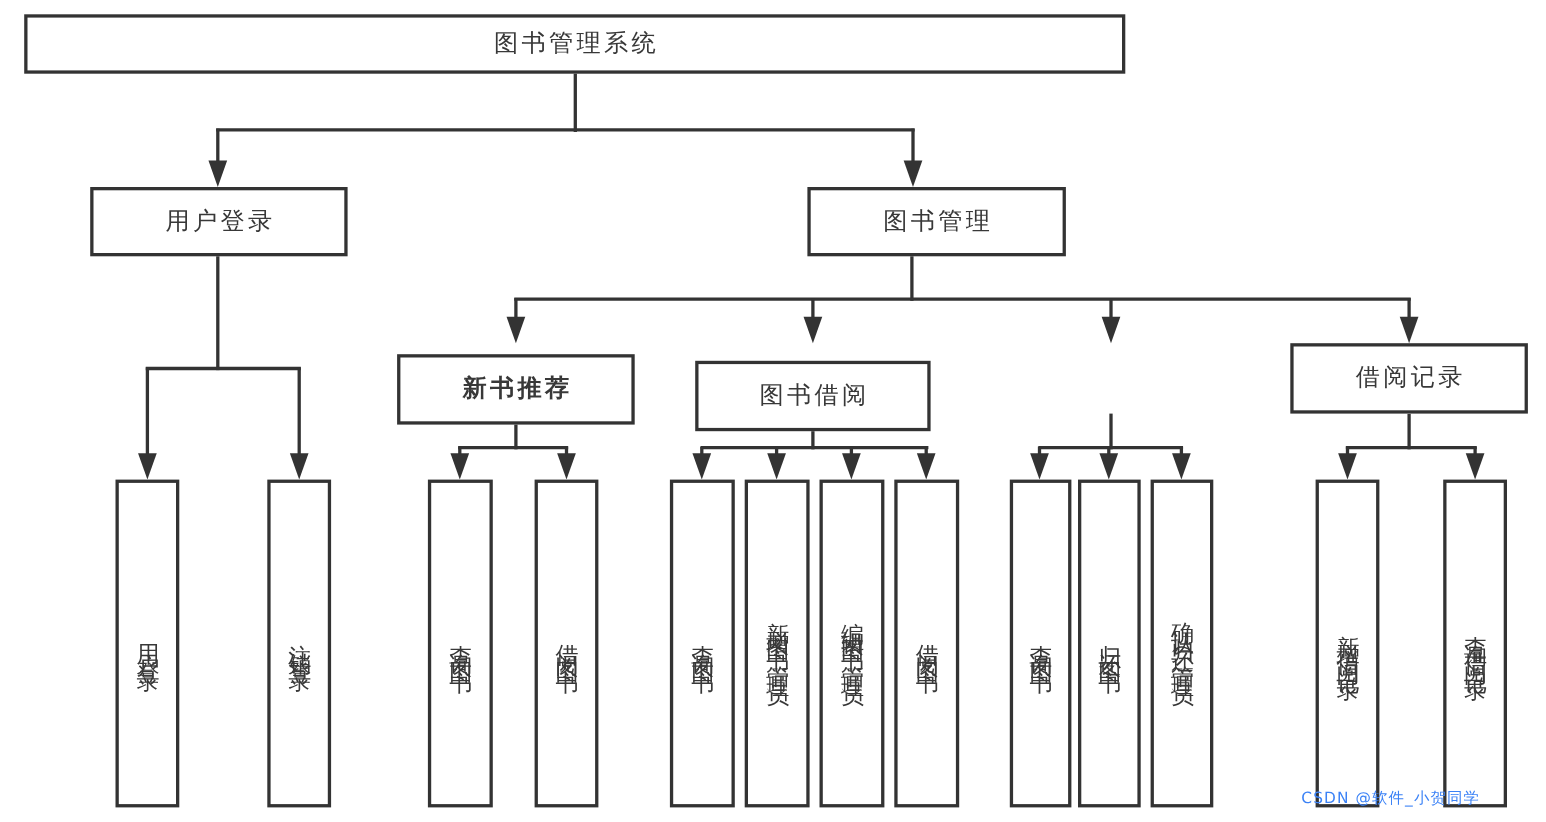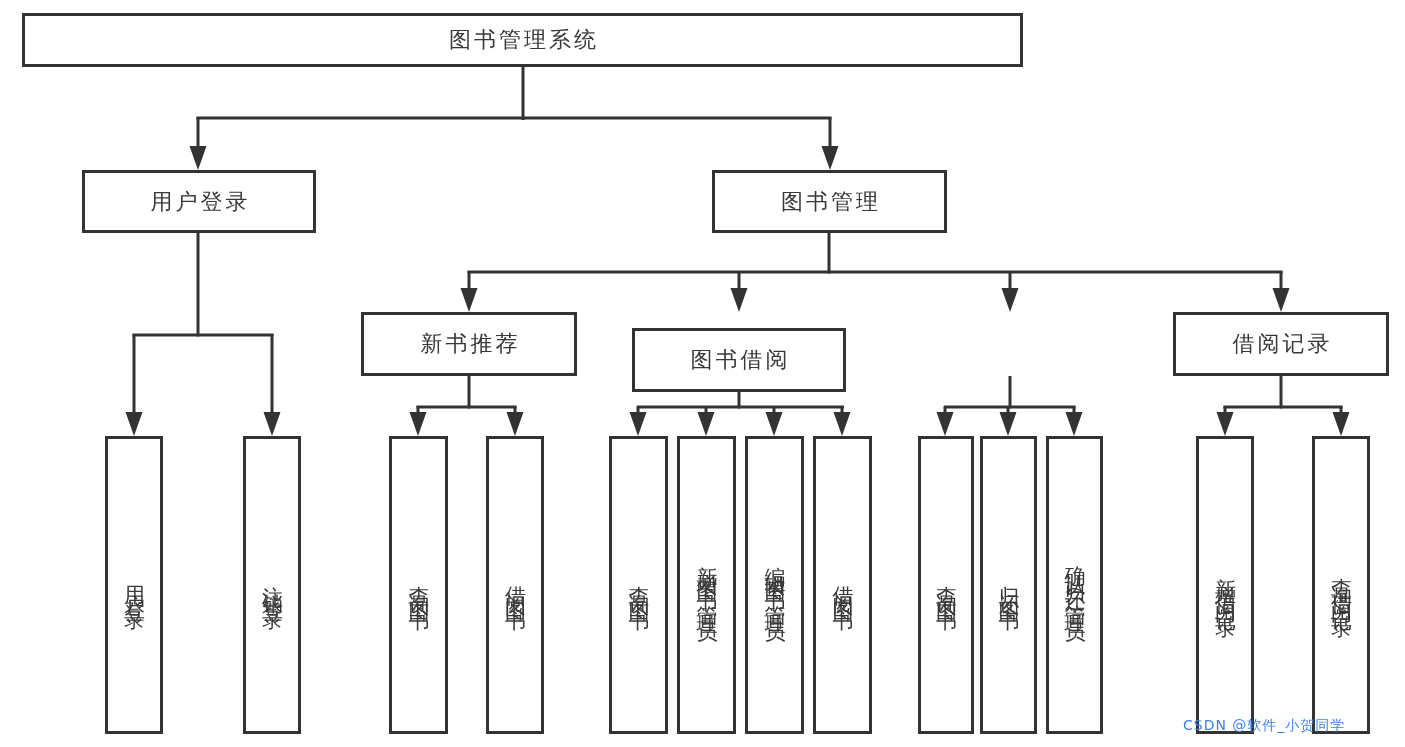--- a/index.html
+++ b/index.html
@@ -121,23 +121,23 @@
     <line x1="1223.5" y1="407" x2="1342.5" y2="407"></line>
     <line x1="1225" y1="406" x2="1225" y2="418"></line>
     <polygon points="1216.5,412 1233.5,412 1225,436"></polygon>
     <line x1="1341" y1="406" x2="1341" y2="418"></line>
     <polygon points="1332.5,412 1349.5,412 1341,436"></polygon>
   </svg>
 
   <div class="node hnode" style="left:22px; top:13px; width:1001px; height:54px;">图书管理系统</div>
 
   <div class="node hnode" style="left:82px; top:170px; width:234px; height:63px;">用户登录</div>
-  <div class="node hnode" style="left:712px; top:170px; width:235px; height:63px;text-align:right;">图书管理</div>
+  <div class="node hnode" style="left:734px; top:170px; width:235px; height:63px;text-align:right;">图书管理</div>
 
-  <div class="node hnode" style="left:361px; top:312px; width:216px; height:64px;">新书推荐</div>
+  <div class="node hnode" style="left:361px; top:322px; width:216px; height:64px;font-weight:bold;">新书推荐</div>
   <div class="node hnode" style="left:632px; top:328px; width:214px; height:64px;">图书借阅</div>
   <div class="node hnode" style="left:1173px; top:312px; width:216px; height:64px;">借阅记录</div>
 
   <div class="node vnode" style="left:105px; top:436px; width:58px; height:298px;">
     <span>用户登录</span>
   </div>
   <div class="node vnode" style="left:243px; top:436px; width:58px; height:298px;">
     <span>注销登录</span>
   </div>
 

